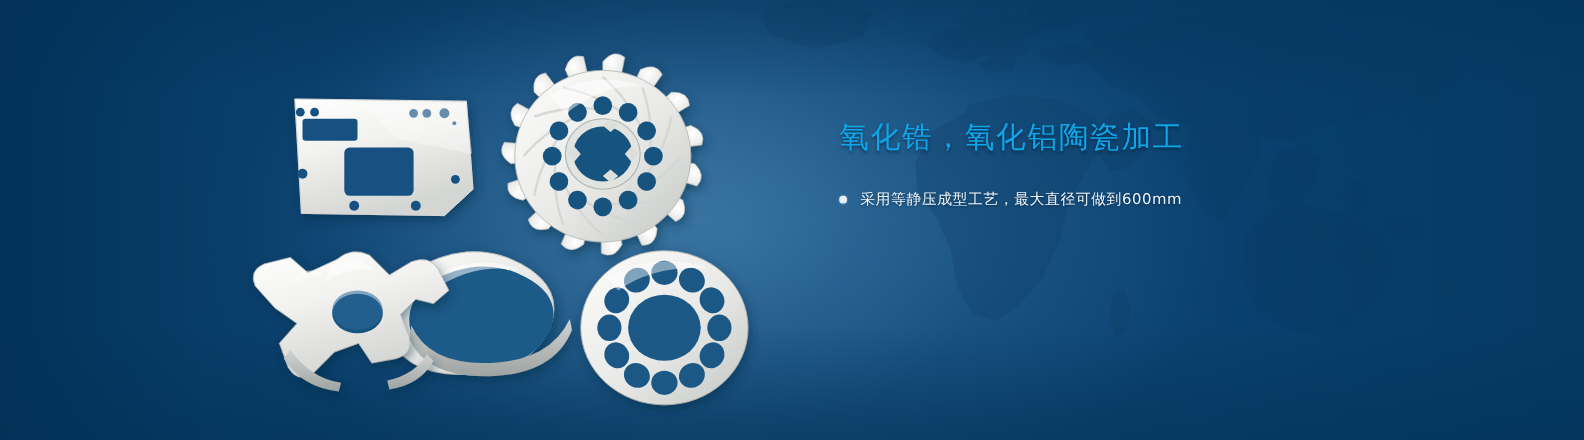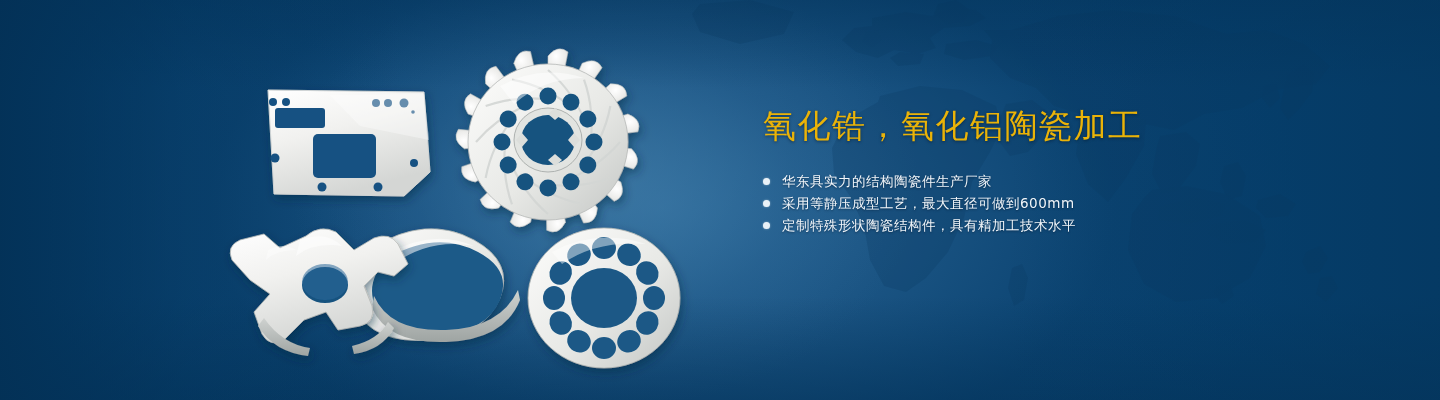--- a/index.html
+++ b/index.html
@@ -59,22 +59,22 @@
   .products svg{display:block;width:100%;height:100%;}
 
   
   .copy{
     position:absolute;
     left:763px;
     top:106px;
     width:560px;
   }
   .headline{
-    color:#eab308;
-    font-size:33px;
+    color:#0ea5e9;
+    font-size:27px;
     line-height:40px;
     letter-spacing:1.5px;
     font-weight:400;
     margin:0;
     white-space:nowrap;
     text-shadow:0 1px 3px rgba(0,20,40,0.55);
   }
   .bullets{
     list-style:none;
     margin:0;
@@ -325,26 +325,18 @@
 
     </svg>
   </div>
 
   <div class="copy">
     <h1 class="headline">氧化锆，氧化铝陶瓷加工</h1>
 
     <ul class="bullets">
       <li class="bullet">
         <span class="dot"></span>
-        <span class="btxt">华东具实力的结构陶瓷件生产厂家</span>
-      </li>
-      <li class="bullet">
-        <span class="dot"></span>
         <span class="btxt">采用等静压成型工艺，最大直径可做到600mm</span>
-      </li>
-      <li class="bullet">
-        <span class="dot"></span>
-        <span class="btxt">定制特殊形状陶瓷结构件，具有精加工技术水平</span>
       </li>
     </ul>
   </div>
 
 </div>
 
 </body></html>

